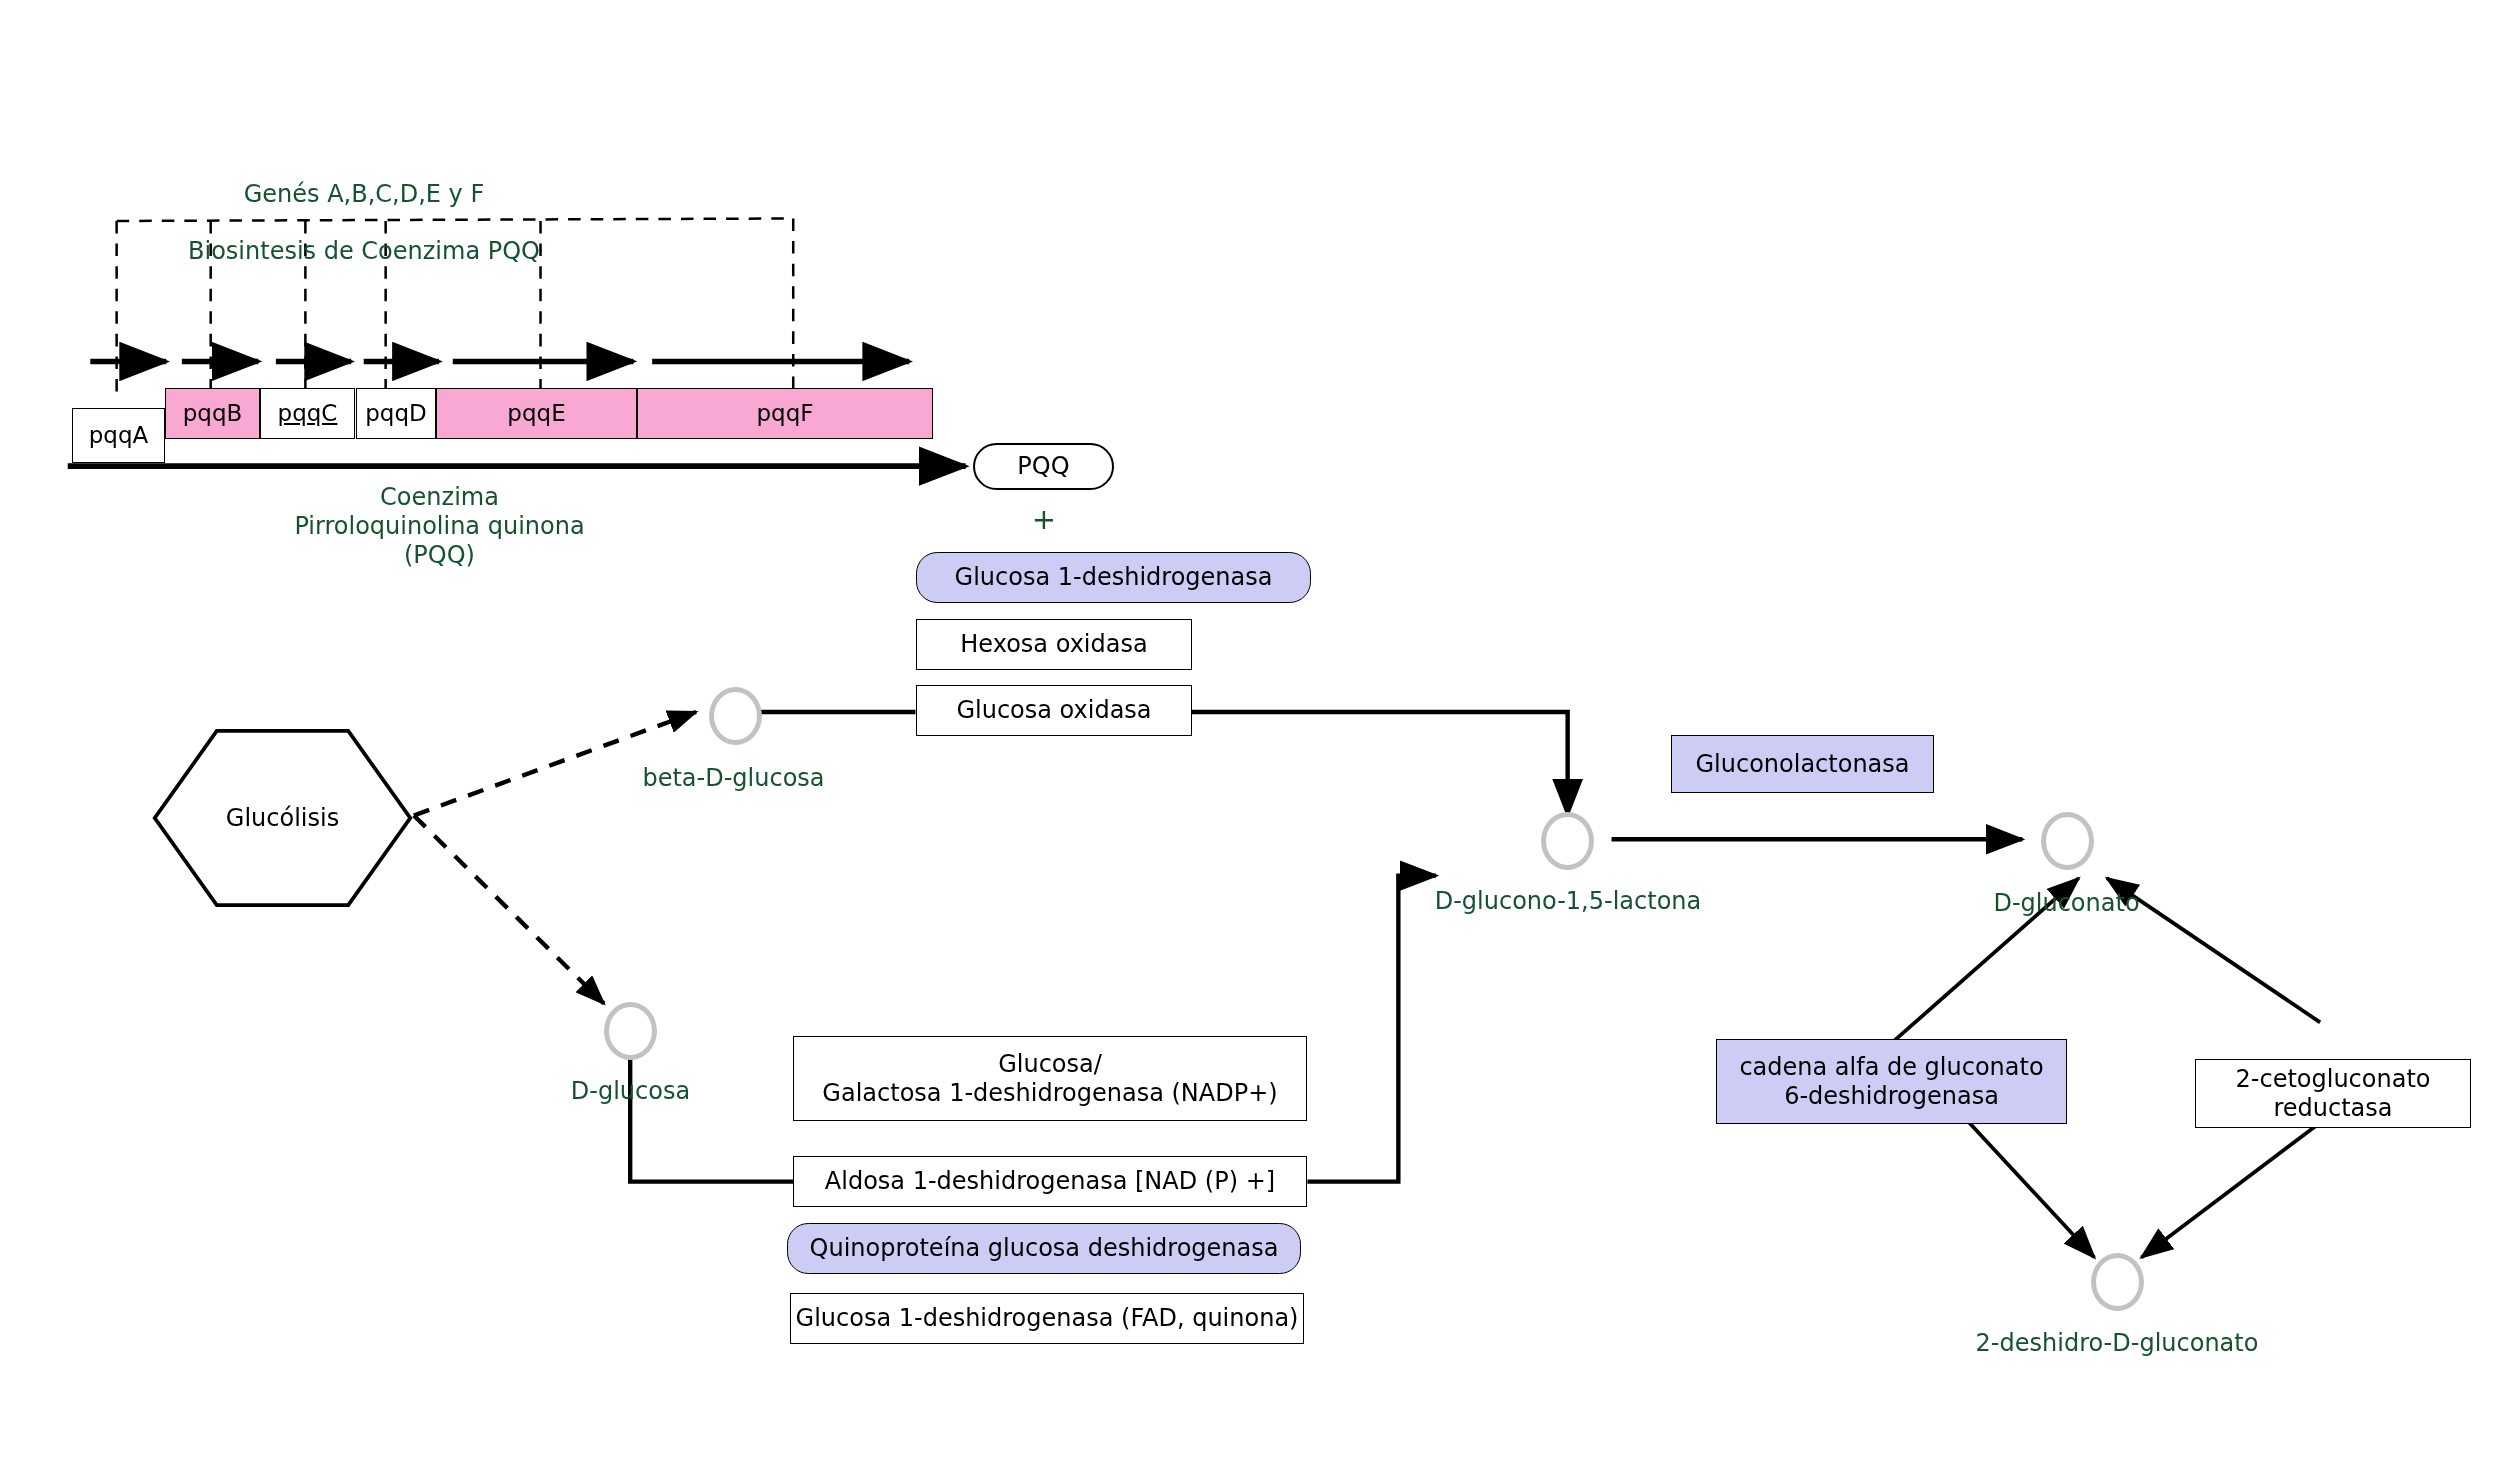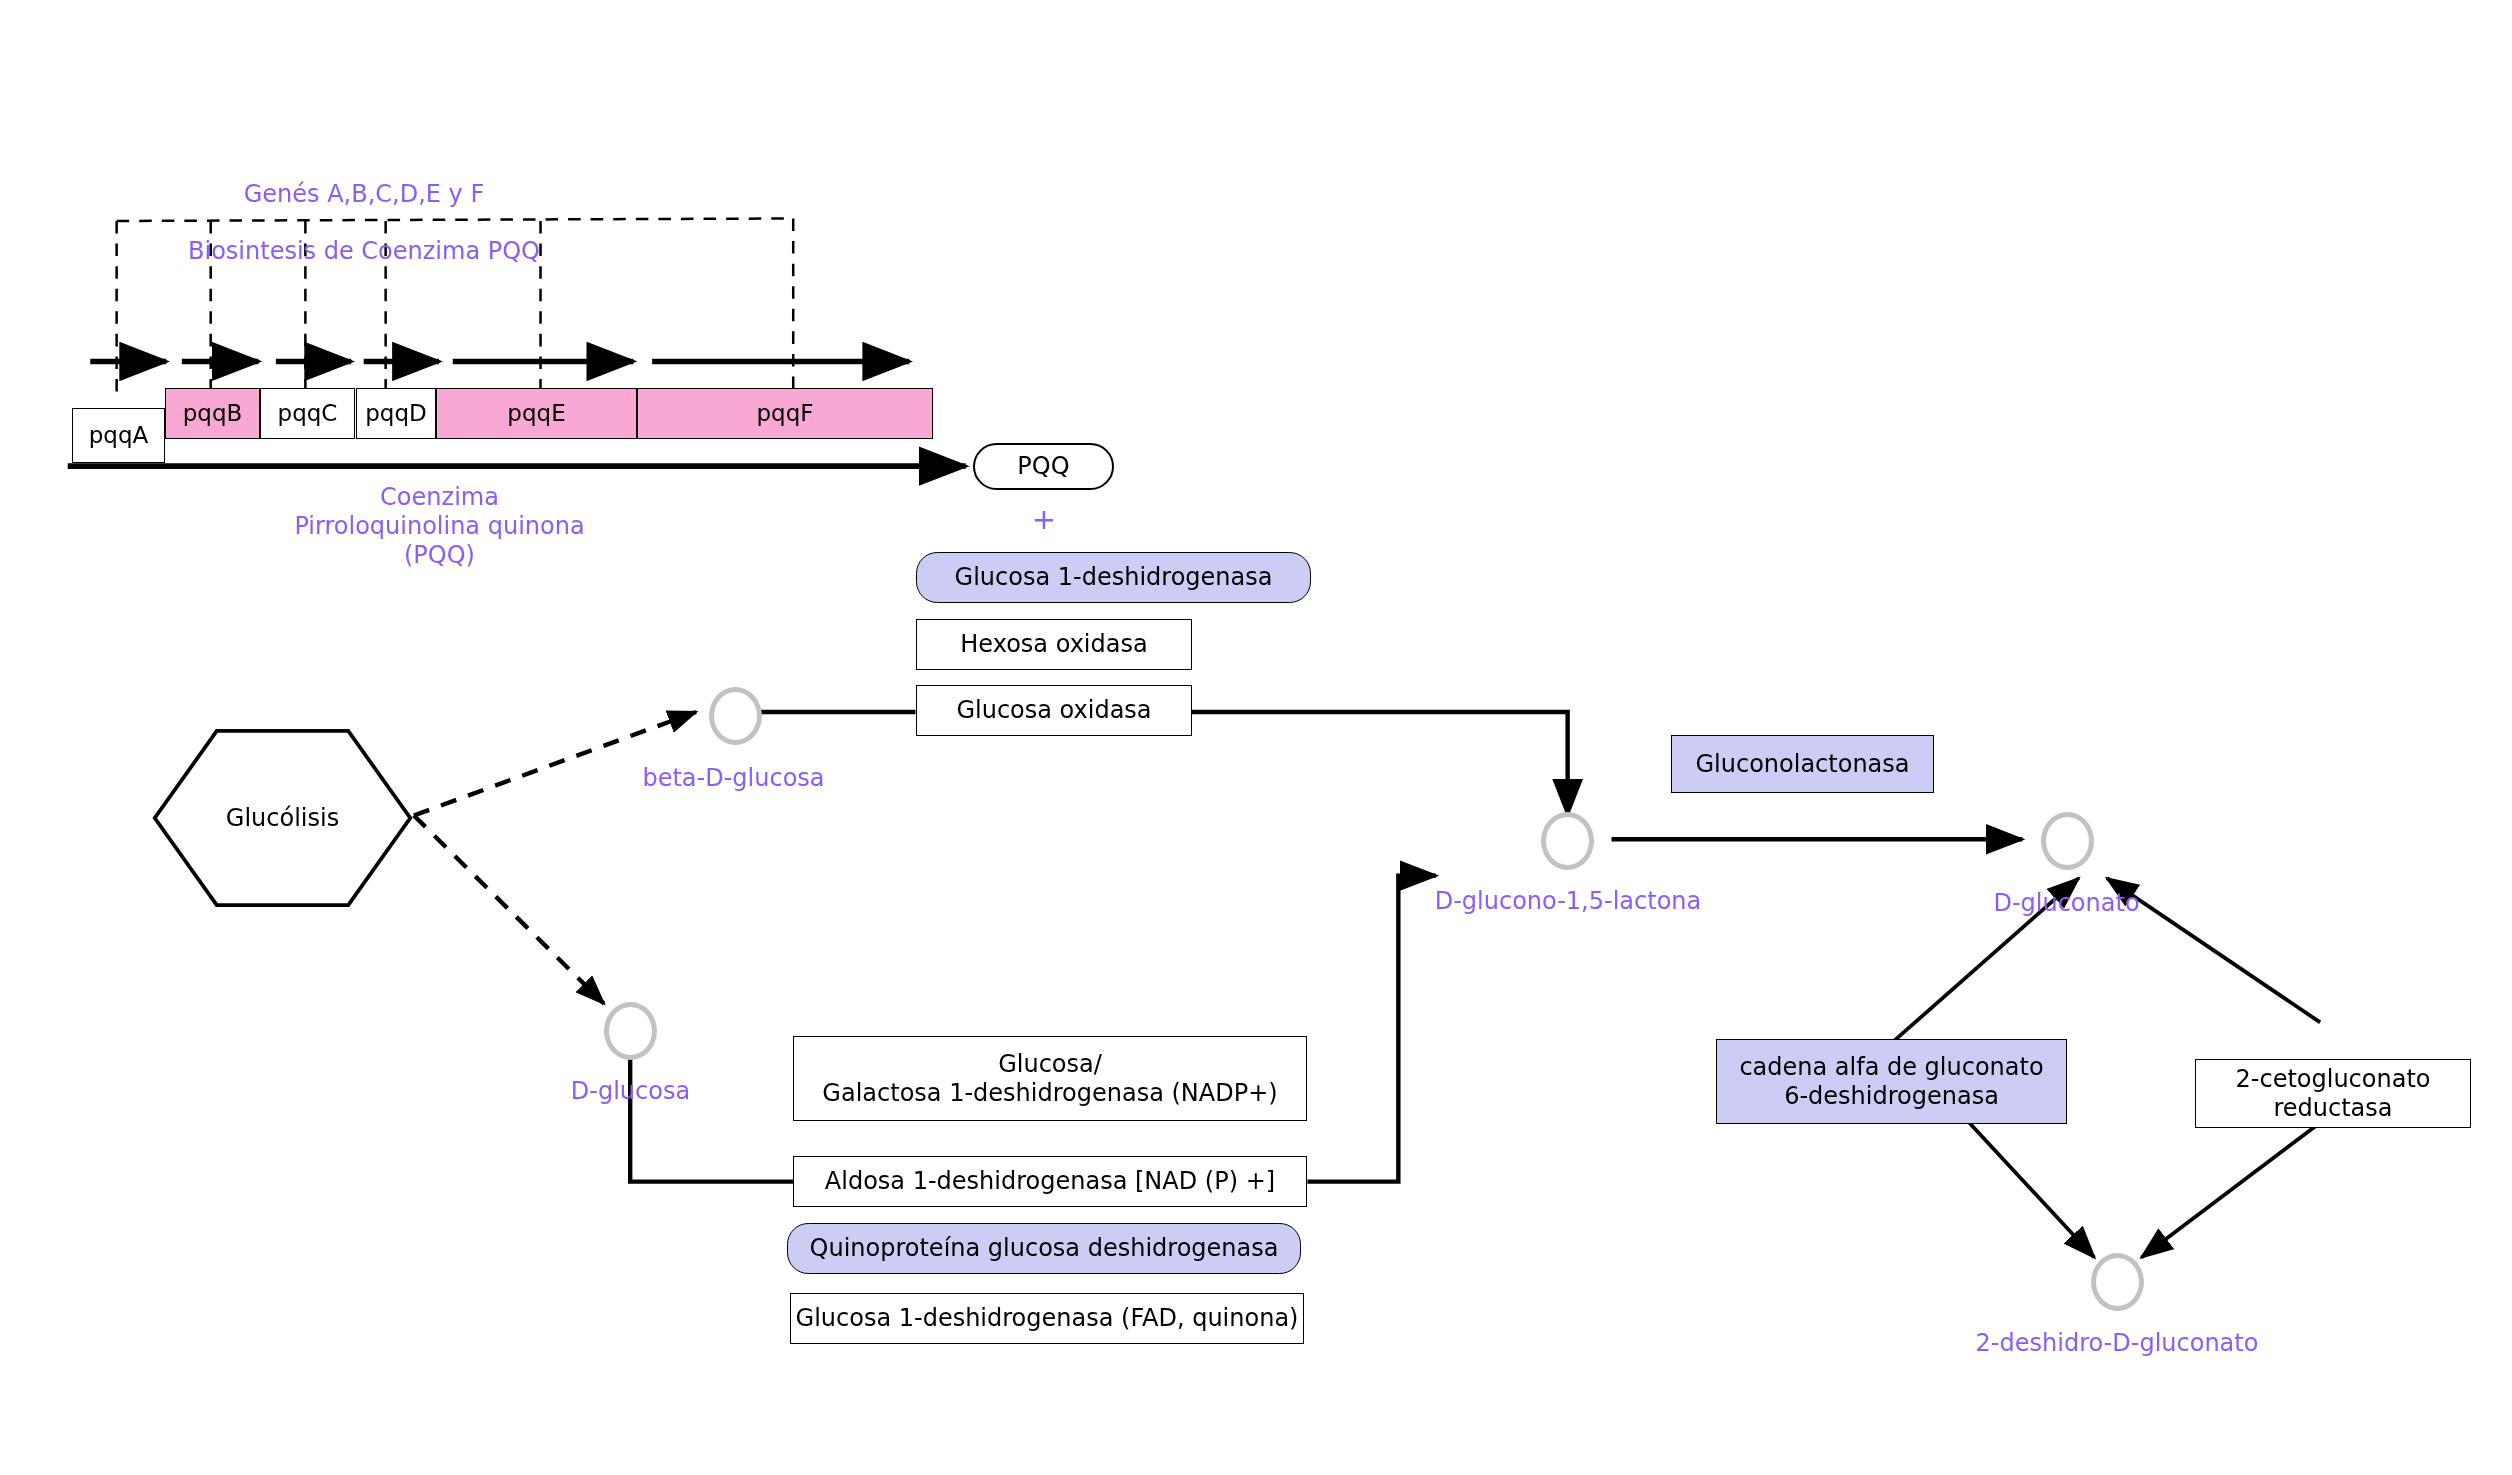--- a/index.html
+++ b/index.html
@@ -93,21 +93,21 @@
   .hexwrap svg { position: absolute; left: 0; top: 0; }
   .hexwrap .hexlabel {
     position: relative;
     font-size: 24px;
     color: #000000;
   }
 
   
   .lbl {
     position: absolute;
-    color: #8b5cf6;
+    color: #14532d;
     font-size: 24px;
     text-align: center;
     white-space: pre-line;
     line-height: 1.2;
   }
   .lbl.plus { font-size: 29px; }
 </style>
 </head>
 <body>
 
@@ -160,21 +160,21 @@
     <path d="M3700,1630 L3360,1400" stroke="#000000" stroke-width="6" fill="none" marker-end="url(#ar)"></path>
   </svg>
 
   <div class="lbl" style="left:151px; top:151px; width:426px;">
     <div>Genés A,B,C,D,E y F</div>
     <div>Biosintesis de Coenzima PQQ</div>
   </div>
 
   <div class="node gene" style="left:72px; top:408px; width:93px; height:55px;">pqqA</div>
   <div class="node gene lav" style="left:165px; top:388px; width:95px; height:51px;">pqqB</div>
-  <div class="node gene" style="left:260px; top:388px; width:95px; height:51px;">pqqC</div>
+  <div class="node gene" style="left:260px; top:388px; width:95px; height:51px;text-decoration:underline;">pqqC</div>
   <div class="node gene" style="left:356px; top:388px; width:80px; height:51px;">pqqD</div>
   <div class="node gene lav" style="left:436px; top:388px; width:201px; height:51px;">pqqE</div>
   <div class="node gene lav" style="left:637px; top:388px; width:296px; height:51px;">pqqF</div>
 
   <div class="lbl" style="left:270px; top:483px; width:339px;">Coenzima
 Pirroloquinolina quinona (PQQ)</div>
 
   <div class="node capsule" style="left:973px; top:443px; width:141px; height:47px;">PQQ</div>
   <div class="lbl plus" style="left:1016px; top:502px; width:56px;">+</div>
 

